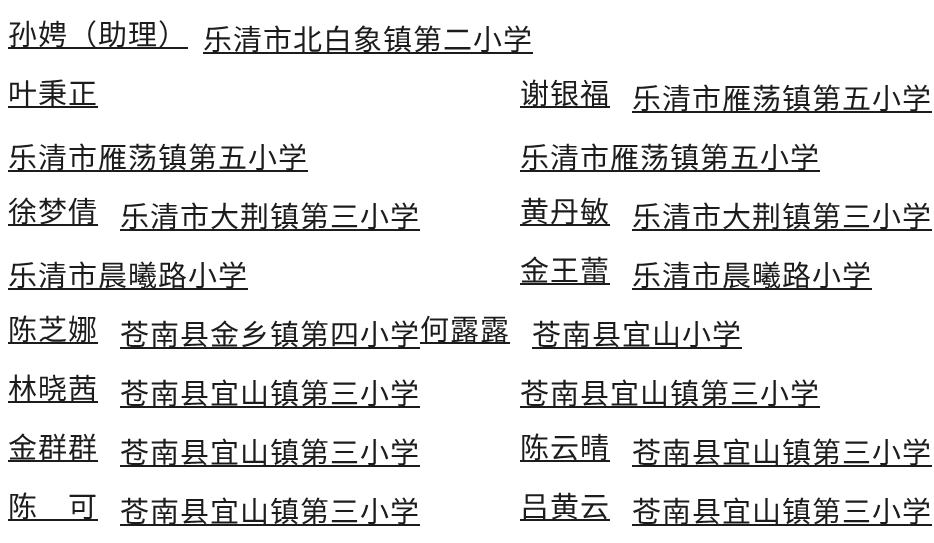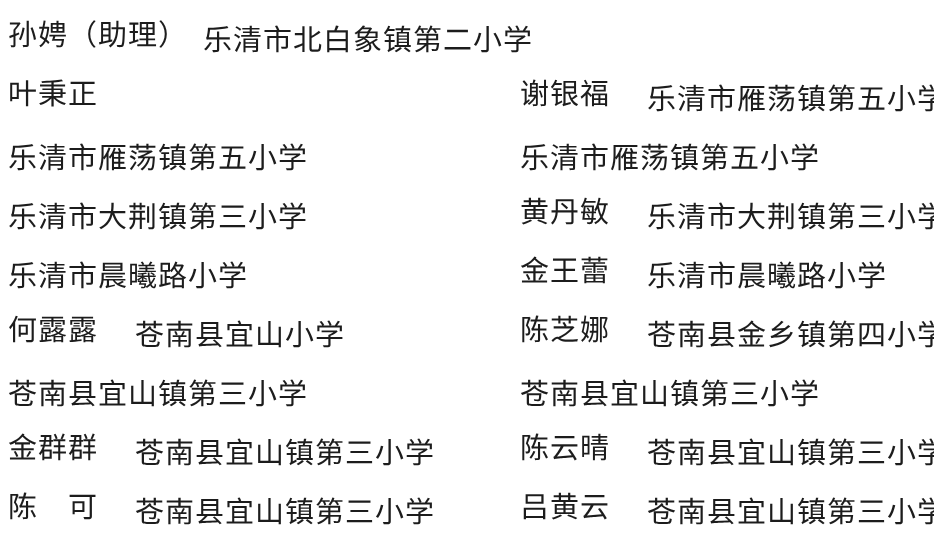--- a/index.html
+++ b/index.html
@@ -12,39 +12,39 @@
     background: #ffffff;
     overflow: hidden;
     font-family: "Liberation Serif", "DejaVu Serif", serif;
     color: #1c1c1c;
   }
   .doc {
     width: 754px;
     height: 543px;
     padding: 2px 0 4px 8px;
     box-sizing: border-box;
+    text-decoration: underline;
   }
   .line {
     height: 59px;
     display: flex;
     align-items: center;
     font-size: 29px;
     letter-spacing: 1px;
     white-space: nowrap;
   }
   
   .header-name {
     flex: 0 0 195px;
   }
   
   .entry {
     display: flex;
     align-items: center;
     white-space: nowrap;
-    gap: 15px;
   }
   .entry.left {
     flex: 0 0 512px;
   }
   .entry.right {
     flex: 1 1 auto;
   }
   .name {
     flex: 0 0 112px;
   }
@@ -77,51 +77,53 @@
     <div class="entry left">
       <span class="school">乐清市雁荡镇第五小学</span>
     </div>
     <div class="entry right">
       <span class="school">乐清市雁荡镇第五小学</span>
     </div>
   </div>
 
   <div class="line">
     <div class="entry left">
+      <span class="name">徐梦倩</span>
       <span class="school">乐清市大荆镇第三小学</span>
     </div>
     <div class="entry right">
       <span class="name">黄丹敏</span>
       <span class="school">乐清市大荆镇第三小学</span>
     </div>
   </div>
 
   <div class="line">
     <div class="entry left">
       <span class="school">乐清市晨曦路小学</span>
     </div>
     <div class="entry right">
       <span class="name">金王蕾</span>
       <span class="school">乐清市晨曦路小学</span>
     </div>
   </div>
 
   <div class="line">
+    <div class="entry right">
+      <span class="name">陈芝娜</span>
+      <span class="school">苍南县金乡镇第四小学</span>
+    </div>
     <div class="entry left">
       <span class="name">何露露</span>
       <span class="school">苍南县宜山小学</span>
-    </div>
-    <div class="entry right">
-      <span class="name">陈芝娜</span>
-      <span class="school">苍南县金乡镇第四小学</span>
     </div>
   </div>
 
   <div class="line">
     <div class="entry left">
+      <span class="name">林晓茜</span>
       <span class="school">苍南县宜山镇第三小学</span>
     </div>
     <div class="entry right">
       <span class="school">苍南县宜山镇第三小学</span>
     </div>
   </div>
 
   <div class="line">
     <div class="entry left">
       <span class="name">金群群</span>

